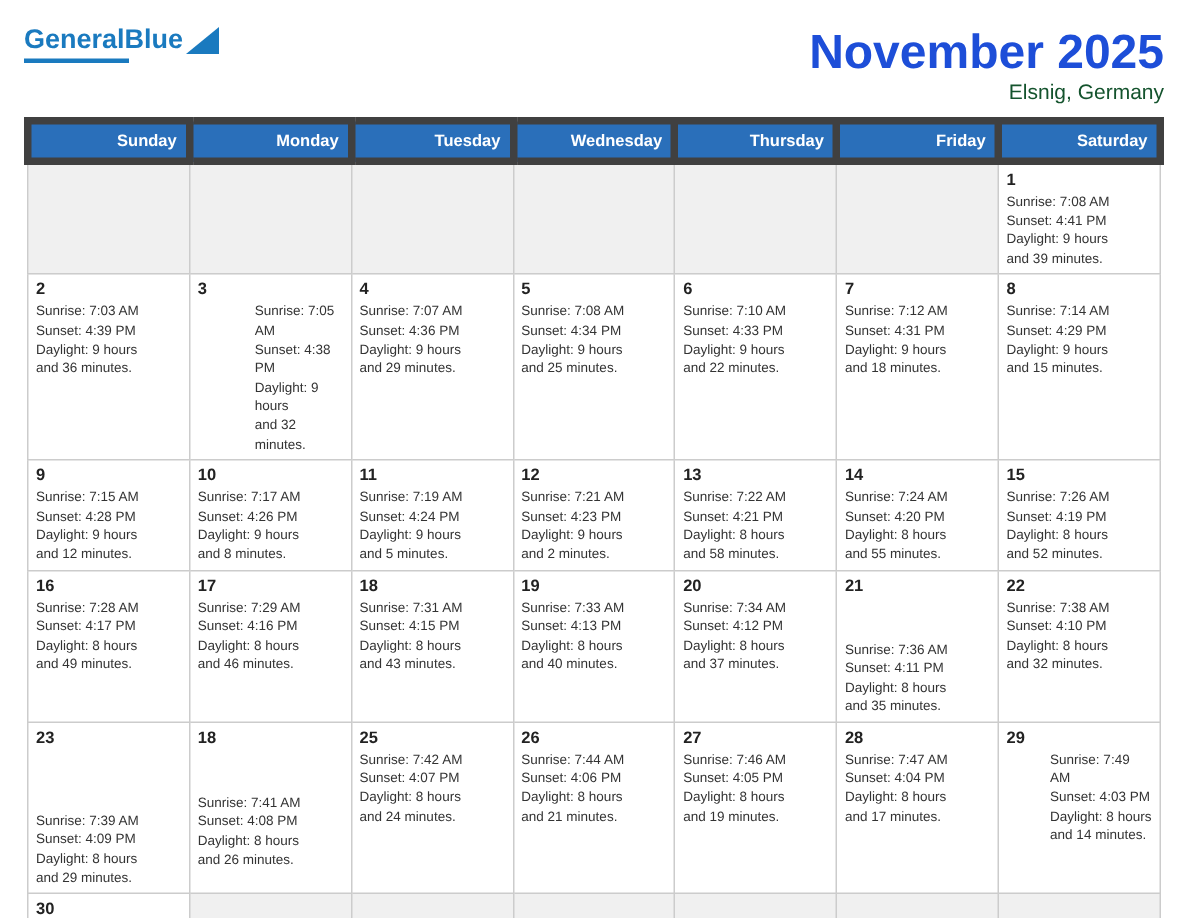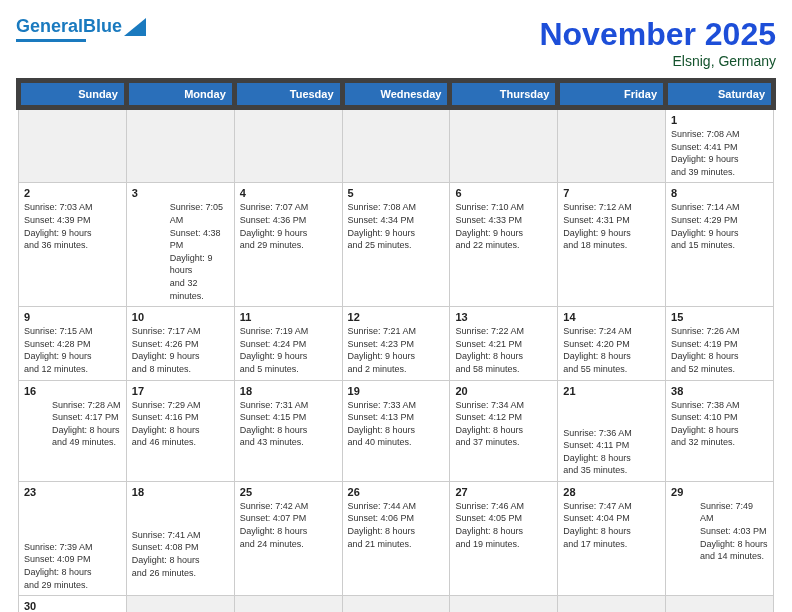--- a/index.html
+++ b/index.html
@@ -237,21 +237,21 @@
             <span class="day-num">15</span>
             <div class="day-info" style="white-space: pre-line;">Sunrise: 7:26 AM
 Sunset: 4:19 PM
 Daylight: 8 hours
 and 52 minutes.</div>
           </td>
         </tr>
         <tr>
           <td>
             <span class="day-num">16</span>
-            <div class="day-info" style="white-space: pre-line; margin-left: 28px;">Sunrise: 7:28 AM
+            <div class="day-info" style="white-space: pre-line;">Sunrise: 7:28 AM
 Sunset: 4:17 PM
 Daylight: 8 hours
 and 49 minutes.</div>
           </td>
           <td>
             <span class="day-num">17</span>
             <div class="day-info" style="white-space: pre-line;">Sunrise: 7:29 AM
 Sunset: 4:16 PM
 Daylight: 8 hours
 and 46 minutes.</div>
@@ -278,21 +278,21 @@
 and 37 minutes.</div>
           </td>
           <td>
             <span class="day-num">21</span>
             <div class="day-info" style="white-space: pre-line; margin-top: 30px;">Sunrise: 7:36 AM
 Sunset: 4:11 PM
 Daylight: 8 hours
 and 35 minutes.</div>
           </td>
           <td>
-            <span class="day-num">38</span>
+            <span class="day-num">22</span>
             <div class="day-info" style="white-space: pre-line;">Sunrise: 7:38 AM
 Sunset: 4:10 PM
 Daylight: 8 hours
 and 32 minutes.</div>
           </td>
         </tr>
         <tr>
           <td>
             <span class="day-num">23</span>
             <div class="day-info" style="white-space: pre-line; margin-top: 43px;">Sunrise: 7:39 AM

